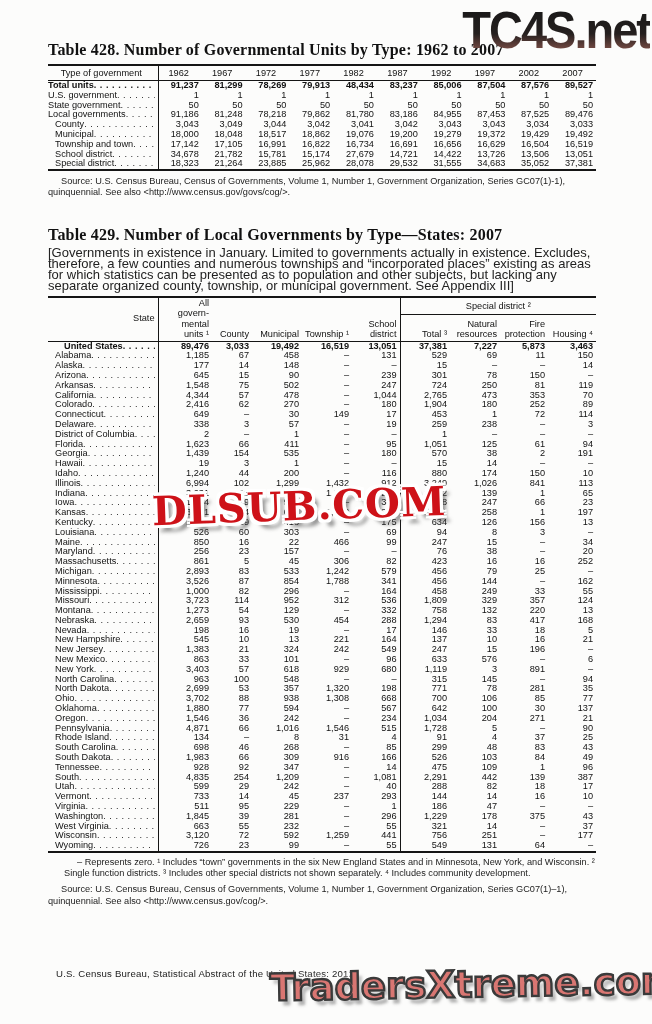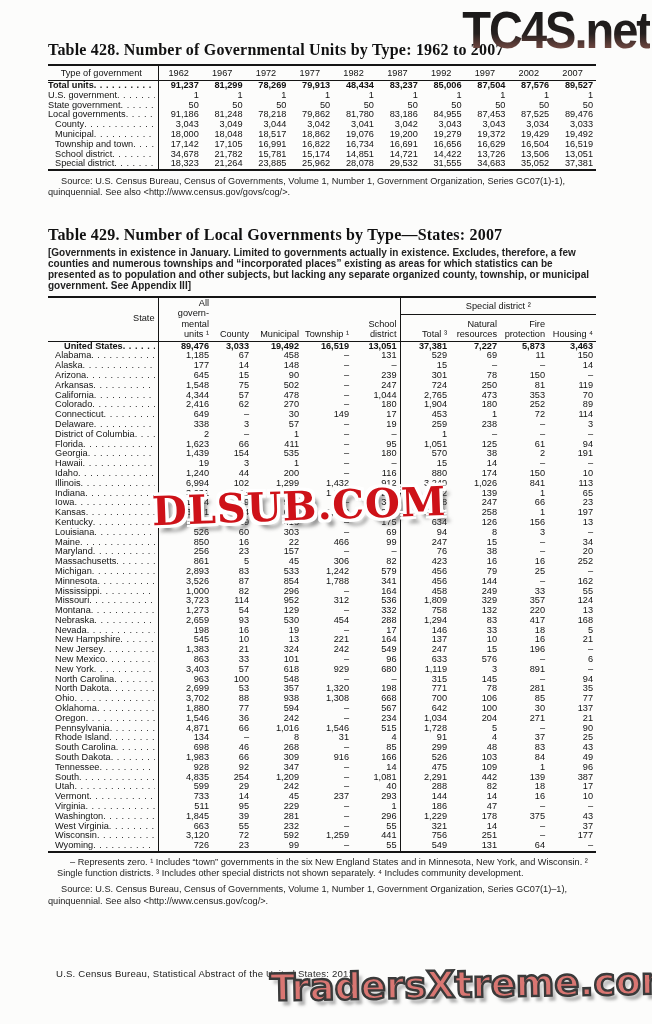--- a/index.html
+++ b/index.html
@@ -4,21 +4,21 @@
 <style>
   html,body{margin:0;padding:0;background:#ffffff;}
   .page{position:relative;width:652px;height:1024px;background:#fcfcfb;overflow:hidden;
         font-family:"Liberation Sans",sans-serif;color:#1a1a1a;}
   .content{position:absolute;left:48px;top:0;width:548px;}
 
   .tbl-title{margin:0;font-family:"Liberation Serif",serif;font-weight:bold;
              font-size:16px;line-height:19px;letter-spacing:.2px;color:#111;}
   #title428{margin-top:40px;}
   #title429{margin-top:26px;}
-  .bracket-note{margin:3px 0 4px 0;font-size:10px;line-height:11px;color:#222;font-weight:bold;}
+  .bracket-note{margin:3px 0 4px 0;font-size:13px;line-height:11px;color:#222;}
 
   table.data{border-collapse:collapse;table-layout:fixed;width:548px;margin-top:5px;}
   table.data{border-top:2px solid #151515;border-bottom:2px solid #151515;}
   .data th,.data td{padding:0 3px 0 0;font-size:9.2px;white-space:nowrap;overflow:hidden;
                     font-weight:normal;color:#111;}
   .data td{line-height:9.8px;}
   .num{text-align:right;}
   .bold td{font-weight:bold;}
   .lblcol{border-right:1px solid #151515;padding-left:2px;}
   .lbl{display:flex;align-items:baseline;}
@@ -33,21 +33,21 @@
 
   #t429 thead th{vertical-align:bottom;line-height:10.5px;text-align:right;white-space:pre-line;
                  border-bottom:1px solid #151515;padding-bottom:1px;}
   #t429 th.state-h{vertical-align:middle;white-space:normal;}
   #t429 .spanner{text-align:center;vertical-align:middle;border-bottom:1px solid #151515;
                  padding:2px 0 1px 0;line-height:11px;}
   #t429 td.sep,#t429 th.sep{border-right:1px solid #151515;}
 
   .src{margin:5px 0 0 0;font-size:9.2px;line-height:11.2px;text-indent:13px;color:#222;}
   .src .it{}
-  .foot{margin:4px 0 0 9px;font-size:9.2px;line-height:11.2px;text-indent:13px;color:#222;}
+  .foot{margin:4px 0 0 16px;font-size:9.2px;line-height:11.2px;text-indent:13px;color:#222;}
 
   .footer-line{position:absolute;left:0;top:953px;width:597px;text-align:right;
                font-size:11.3px;letter-spacing:.3px;color:#222;}
   .footer-line .pageno{margin-left:9px;}
   .census-line{position:absolute;left:56px;top:968px;font-size:9.6px;letter-spacing:.2px;color:#222;}
 
   .wm{position:absolute;pointer-events:none;}
   .wm-top{top:-2px;right:2px;font-size:47px;font-weight:bold;letter-spacing:-2px;line-height:58px;
           font-family:"Liberation Sans",sans-serif;transform:scaleY(1.12);transform-origin:top right;
           background:linear-gradient(180deg,#181818 15%,#25201f 55%,#7e4f47 82%,#d9b8af 100%);
@@ -230,21 +230,21 @@
             <td class="lblcol ind1">
               <span class="lbl">
                 <span class="nm">School district</span>
                 <span class="dots"></span>
               </span>
             </td>
             <td class="num">34,678</td>
             <td class="num">21,782</td>
             <td class="num">15,781</td>
             <td class="num">15,174</td>
-            <td class="num">14,851</td>
+            <td class="num">27,679</td>
             <td class="num">14,721</td>
             <td class="num">14,422</td>
             <td class="num">13,726</td>
             <td class="num">13,506</td>
             <td class="num">13,051</td>
           </tr>
           <tr>
             <td class="lblcol ind1">
               <span class="lbl">
                 <span class="nm">Special district</span>

